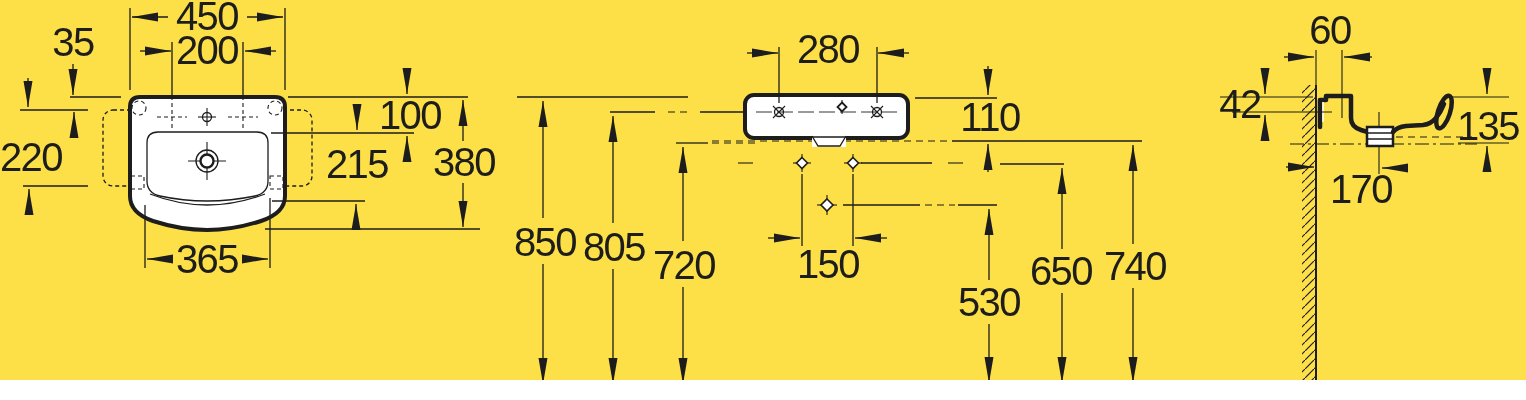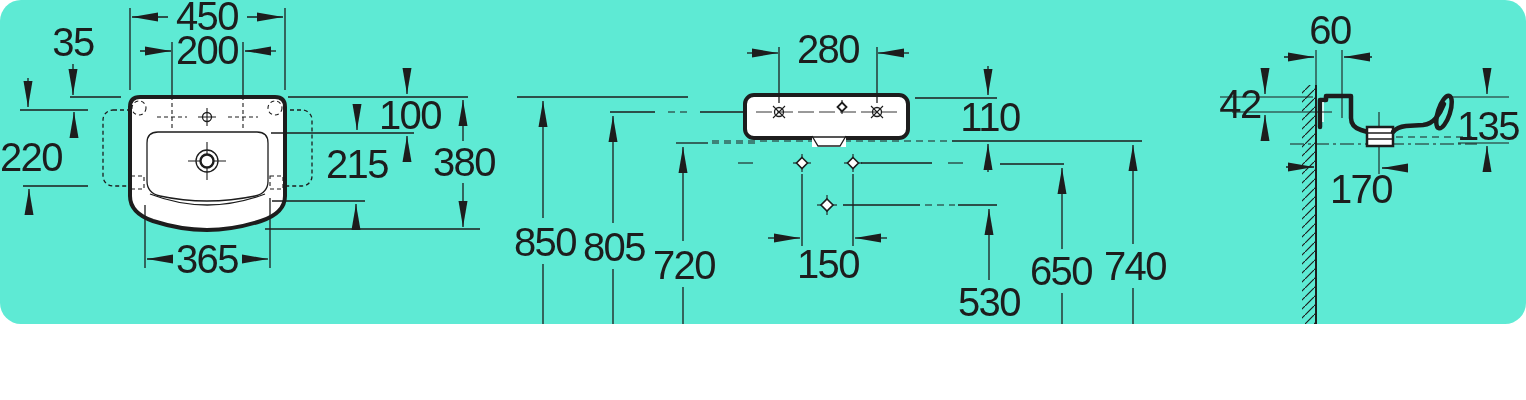--- a/index.html
+++ b/index.html
@@ -1,16 +1,16 @@
 <!DOCTYPE html>
 <html><head>
 <meta charset="utf-8">
 <style>
   html,body{margin:0;padding:0;background:#ffffff;}
-  .canvas{width:1526px;height:324px;background:#5eead4;overflow:hidden;border-radius:21px;}
+  .canvas{width:1526px;height:380px;background:#fde047;overflow:hidden;}
   svg{display:block;}
   .thin{stroke:#1d1d1d;stroke-width:1.3;fill:none;}
   .hair{stroke:#1d1d1d;stroke-width:1.1;fill:none;}
   .med{stroke:#1d1d1d;stroke-width:2;fill:none;}
   .thick{stroke:#1d1d1d;stroke-width:4;fill:#ffffff;stroke-linejoin:round;}
   .thickline{stroke:#1d1d1d;stroke-width:4.5;fill:none;stroke-linejoin:round;stroke-linecap:round;}
   .dash{stroke-dasharray:7 5;}
   .dashfine{stroke-dasharray:4 3;}
   .dashdot{stroke-dasharray:14 4 3 4;}
   .arrow{stroke:#1d1d1d;stroke-width:1.3;fill:none;marker-end:url(#arw);}

